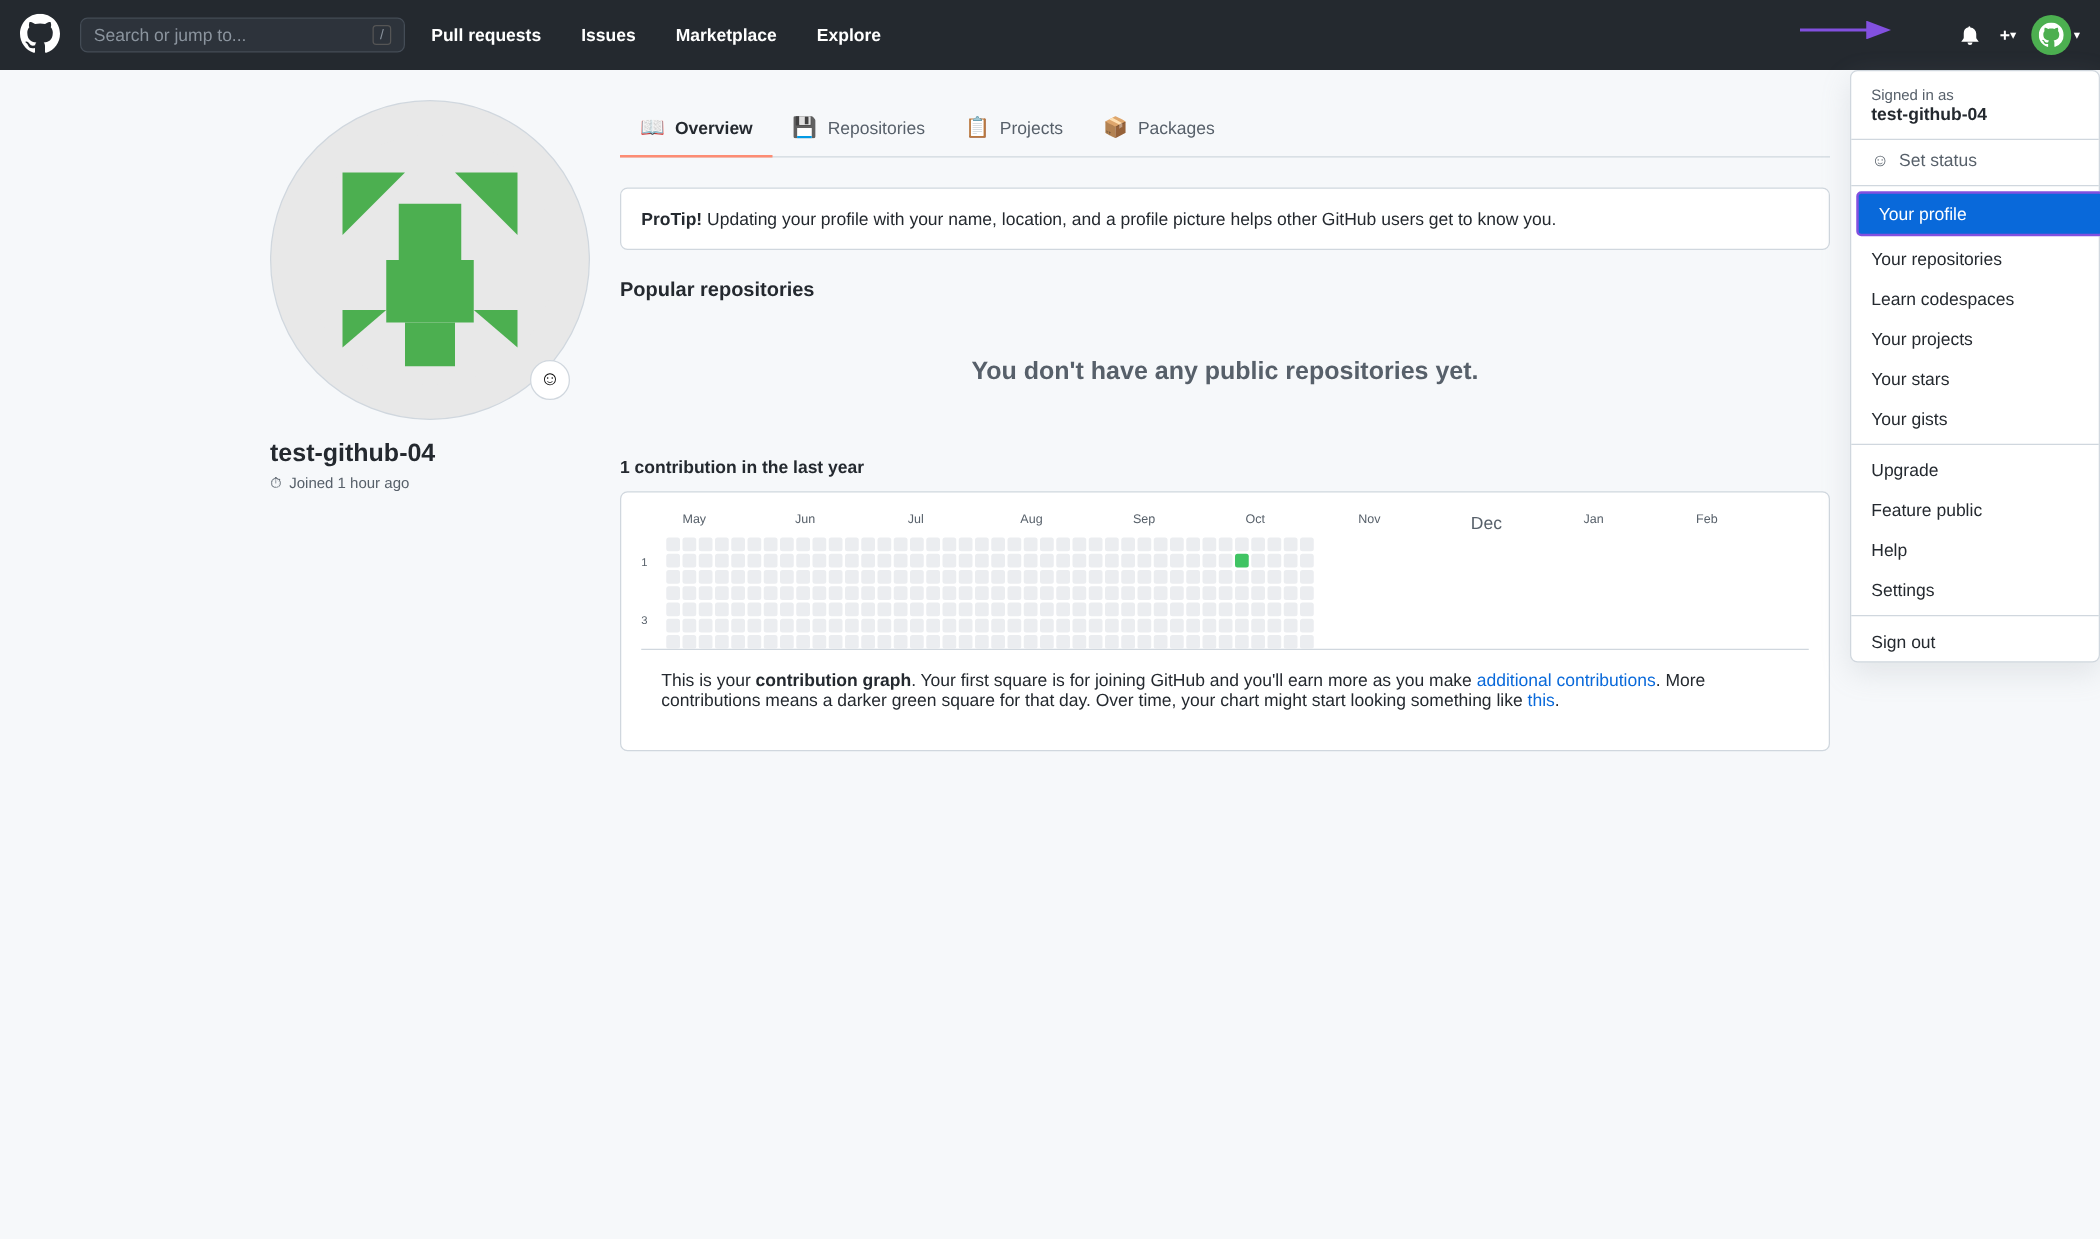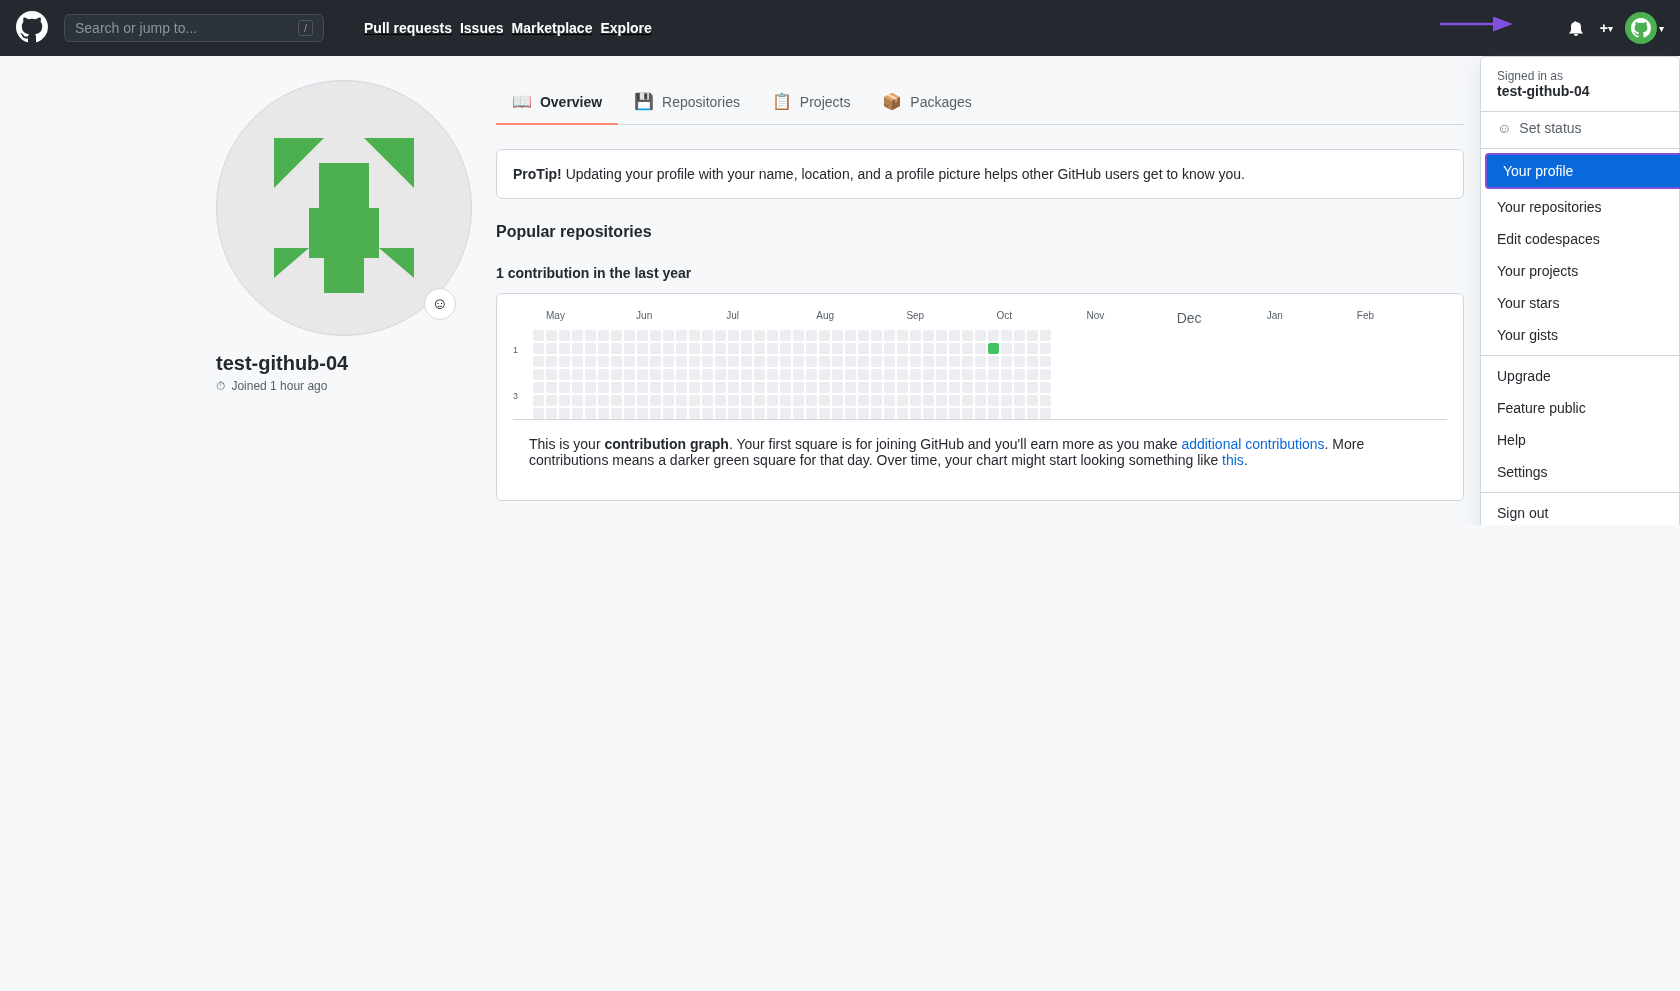--- a/index.html
+++ b/index.html
@@ -2,21 +2,21 @@
 <html><head>
   <meta charset="utf-8">
   <style>
     * { box-sizing: border-box; margin: 0; padding: 0; }
     body { font-family: -apple-system, BlinkMacSystemFont, "Segoe UI", Helvetica, Arial, sans-serif; font-size: 14px; background: #f6f8fa; }
 
     
     .nav { background: #24292f; display: flex; align-items: center; padding: 0 16px; height: 56px; gap: 16px; position: relative; }
     .nav-search { display: flex; align-items: center; background: #2d333b; border: 1px solid #444c56; border-radius: 6px; padding: 5px 10px; gap: 8px; width: 260px; color: #8b949e; font-size: 14px; cursor: text; }
     .nav-search-slash { border: 1px solid #555; border-radius: 3px; padding: 1px 5px; font-size: 11px; color: #8b949e; }
-    .nav-links { display: flex; gap: 8px; margin-left: 24px; text-decoration: underline; }
+    .nav-links { display: flex; gap: 32px; margin-left: 5px; }
     .nav-links a { color: #fff; text-decoration: none; font-size: 14px; font-weight: 600; }
     .nav-icons { margin-left: auto; display: flex; align-items: center; gap: 8px; }
     .nav-icon-btn { background: none; border: none; color: #fff; cursor: pointer; font-size: 18px; padding: 4px; display: flex; align-items: center; }
     .nav-avatar { width: 32px; height: 32px; border-radius: 50%; background: #4caf50; display: flex; align-items: center; justify-content: center; cursor: pointer; }
     .nav-caret { color: #fff; font-size: 10px; margin-left: 2px; }
 
     
     .dropdown { position: absolute; top: 56px; right: 0; background: #fff; border: 1px solid #d0d7de; border-radius: 6px; box-shadow: 0 8px 24px rgba(140,149,159,0.2); width: 200px; z-index: 1000; }
     .dropdown-header { padding: 12px 16px; border-bottom: 1px solid #d0d7de; }
     .dropdown-signed-in { color: #57606a; font-size: 12px; }
@@ -137,21 +137,21 @@
     </div>
     <hr class="dropdown-divider">
 
     <a class="dropdown-item active" href="#" style="border: 2px solid #8250df; margin: 2px 4px; border-radius: 4px; display:block; background:#0969da; color:#fff;">
       <span>Your profile</span>
     </a>
     <a class="dropdown-item" href="#">
       <span>Your repositories</span>
     </a>
     <a class="dropdown-item" href="#">
-      <span>Edit codespaces</span>
+      <span>Learn codespaces</span>
     </a>
     <a class="dropdown-item" href="#">
       <span>Your projects</span>
     </a>
     <a class="dropdown-item" href="#">
       <span>Your stars</span>
     </a>
     <a class="dropdown-item" href="#">
       <span>Your gists</span>
     </a>
@@ -234,20 +234,21 @@
       </a>
     </div>
 
     <div class="protip">
       <span><strong>ProTip!</strong></span>
       <span> Updating your profile with your name, location, and a profile picture helps other GitHub users get to know you.</span>
     </div>
 
     <div style="margin-bottom: 24px;">
       <h2 class="section-title">Popular repositories</h2>
+      <div class="empty-repos">You don't have any public repositories yet.</div>
     </div>
 
     <div>
       <h2 class="contributions-header">1 contribution in the last year</h2>
       <div class="contrib-card">
 
         <div style="display:flex; padding-left:20px; margin-bottom:4px;">
           <div style="width:13px;"></div>
           <div style="flex:1; display:flex;">
             <span style="flex:1;font-size:10px;color:#57606a;">May</span>

